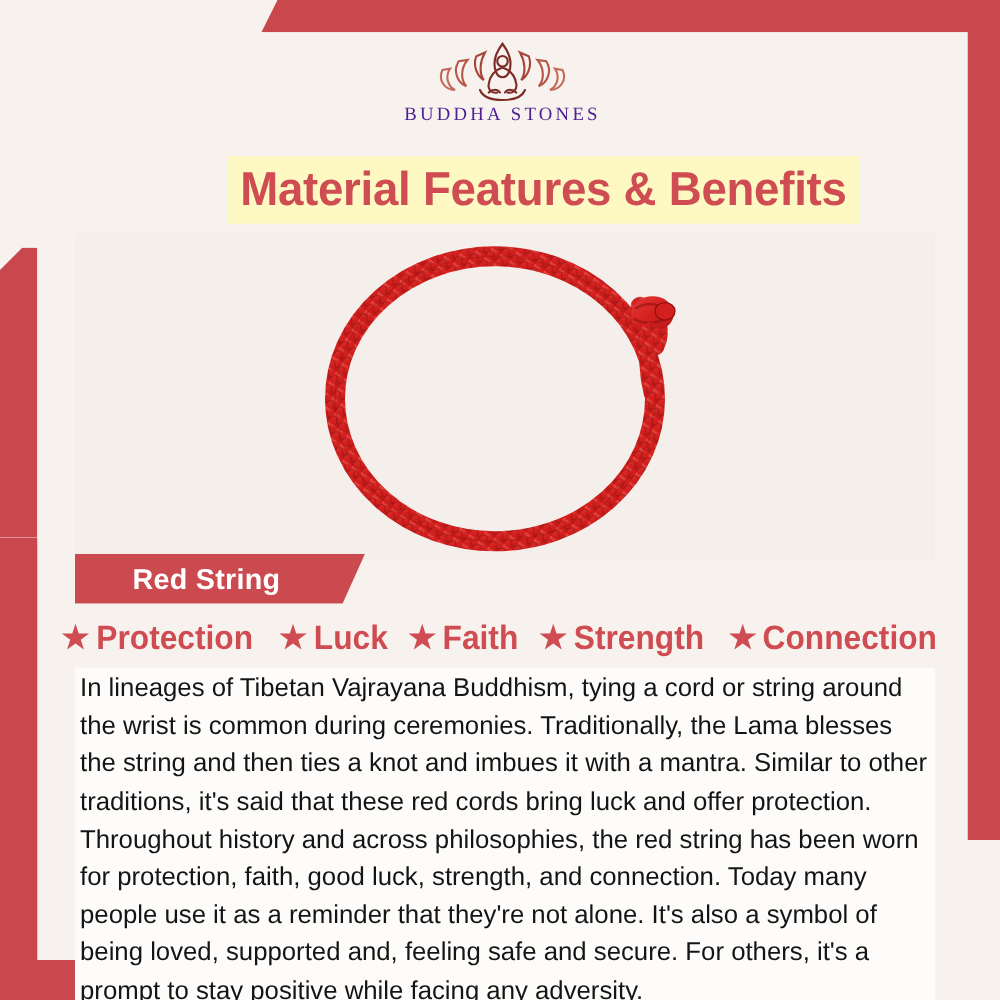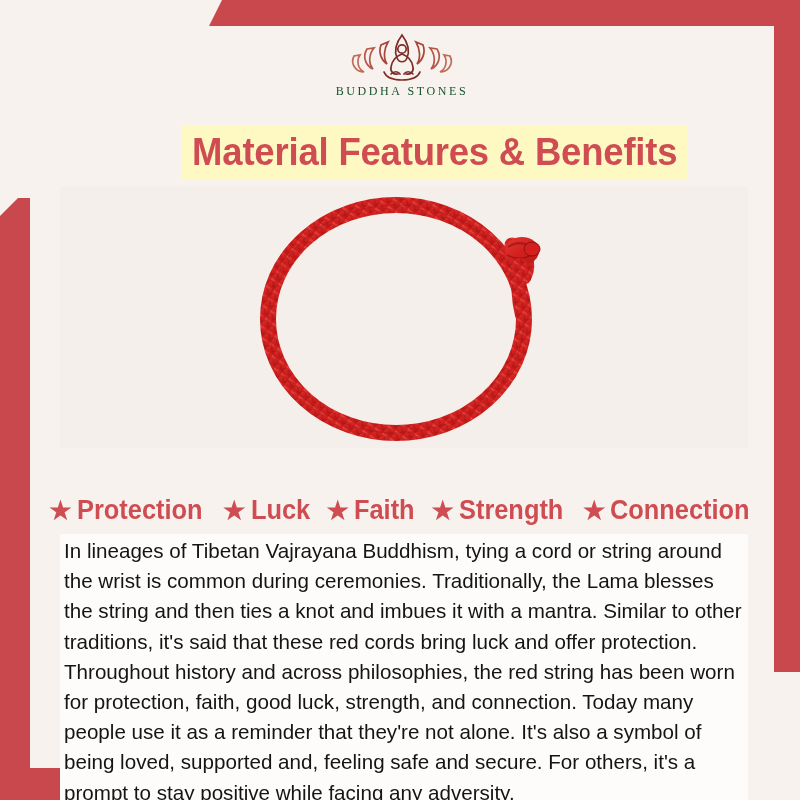--- a/index.html
+++ b/index.html
@@ -38,21 +38,21 @@
   .inner-card{
     position:absolute;left:30px;top:26px;right:26px;bottom:32px;
     background:#f7f2ed;
   }
 
   
   .header{position:absolute;left:0;right:0;top:0;height:78px;display:flex;flex-direction:column;align-items:center;justify-content:flex-start;}
   .logo-mark{width:132px;height:58px;margin-top:2px;}
   .logo-word{
     font-family:"Liberation Serif",serif;
-    font-size:12px;letter-spacing:2.6px;color:#14532d;
+    font-size:15px;letter-spacing:2.6px;color:#4c1d95;
     margin-top:-2px;font-weight:400;
   }
 
   
   .title-band{
     position:absolute;left:152px;top:99px;width:506px;height:54px;
     background:#fef9c3;display:flex;align-items:center;justify-content:center;
   }
   .title-text{
     font-family:"Liberation Sans Narrow","Liberation Sans",sans-serif;
@@ -161,20 +161,23 @@
         <g>
           <ellipse cx="298" cy="62" rx="17" ry="14" fill="url(#cordg)"></ellipse>
           <path d="M284 58 q14 -9 27 3" stroke="#8e1110" stroke-width="2" fill="none" opacity=".6"></path>
           <path d="M283 66 q15 8 29 -3" stroke="#8e1110" stroke-width="2" fill="none" opacity=".6"></path>
           <ellipse cx="308" cy="60" rx="8" ry="7" fill="#d3201f" stroke="#8e1110" stroke-width="1"></ellipse>
         </g>
         <path d="M296 76 q-4 26,2 50" fill="none" stroke="url(#braid)" stroke-width="14" stroke-linecap="round"></path>
       </svg>
     </div>
 
+    <div class="label-band">
+      <span class="label-text">Red String</span>
+    </div>
 
     <div class="features">
       <span class="feature">
         <span class="star">★</span>
         <span class="ftxt">Protection</span>
       </span>
       <span class="feature">
         <span class="star">★</span>
         <span class="ftxt">Luck</span>
       </span>

